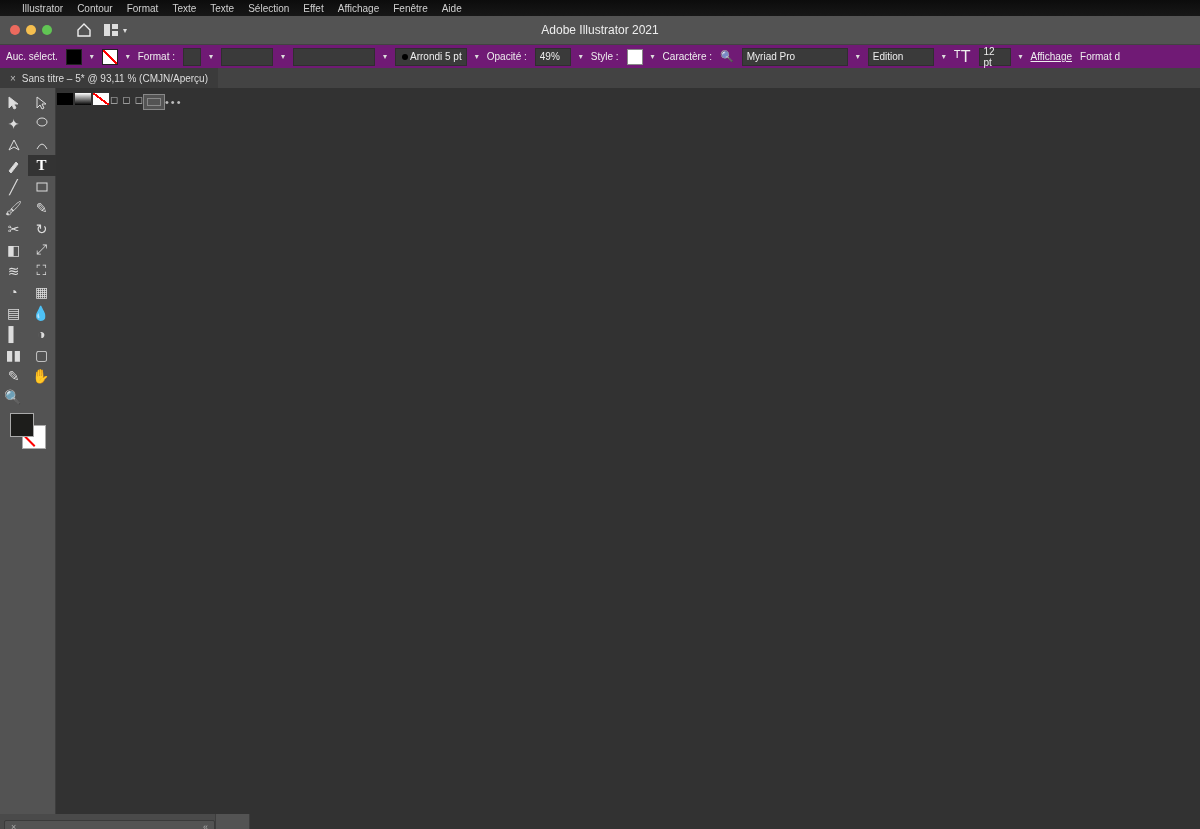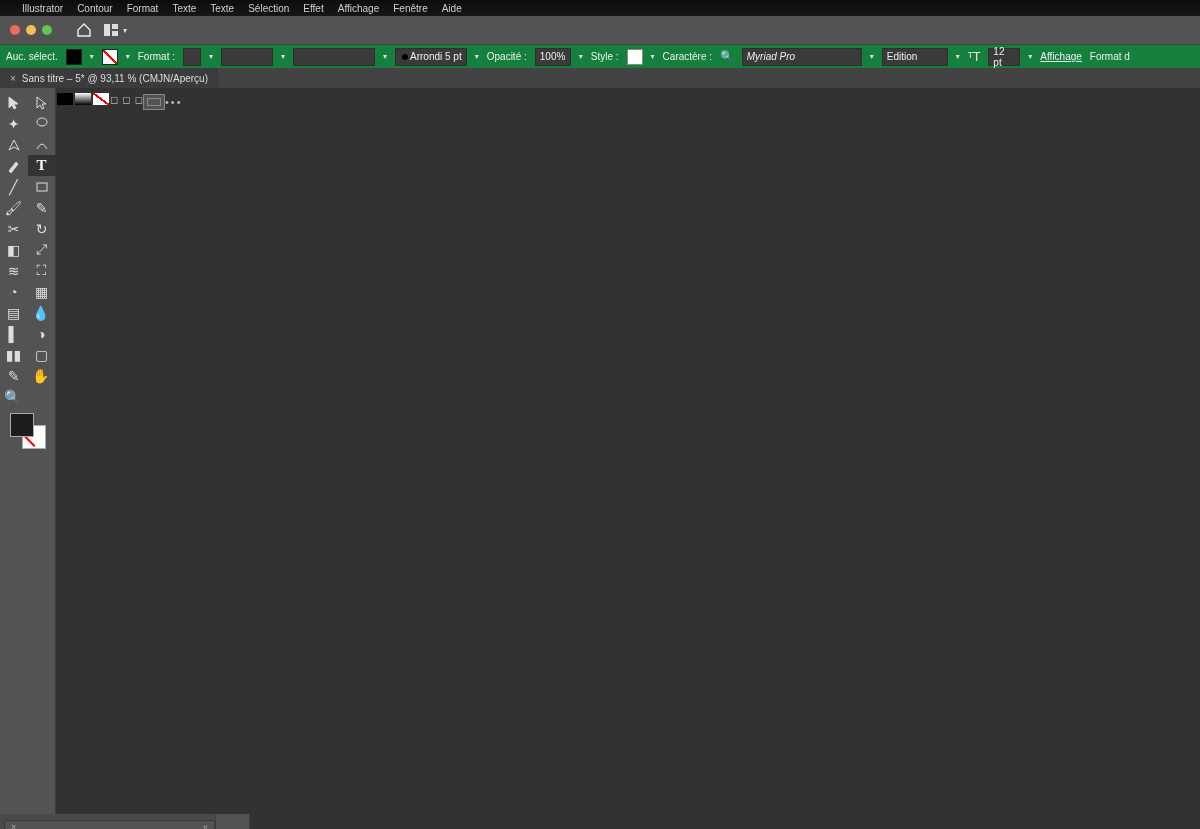--- a/index.html
+++ b/index.html
@@ -13,29 +13,29 @@
   
   .app-chrome { height: 28px; background: #535353; display:flex; align-items:center; position:relative;}
   .traffic { display:flex; gap:6px; padding-left:10px; }
   .dot { width:10px; height:10px; border-radius:50%; }
   .red{background:#ec6a5e;} .yel{background:#f5bf4f;} .grn{background:#61c554;}
   .home-icon{ margin-left:24px; color:#e8e8e8; }
   .arrange-icon{ margin-left:12px; display:flex; align-items:center; gap:3px;}
   .app-title{ position:absolute; left:0; right:0; text-align:center; color:#eee; font-size:12px; pointer-events:none;}
 
   
-  .control-strip{ height:24px; background:#15803d; border-top:1px solid #424242; display:flex; align-items:center; gap:8px; padding:0 6px; font-size:10px; color:#eee;}
+  .control-strip{ height:24px; background:#701a75; border-top:1px solid #424242; display:flex; align-items:center; gap:8px; padding:0 6px; font-size:10px; color:#eee;}
   .cs-swatch{ width:16px; height:16px; border:1px solid #222;}
   .cs-black{background:#000;} .cs-none{ background:linear-gradient(to top right,#fff 0%,#fff 46%,#f00 46%,#f00 54%,#fff 54%,#fff 100%); }
   .cs-empty{ width:82px; background:#3a3a3a; border:1px solid #2f2f2f; height:18px;}
   .cs-dot{ width:6px;height:6px;border-radius:50%;background:#000; margin:0 2px;}
   .cs-field{ background:#3a3a3a; border:1px solid #2f2f2f; height:18px; padding:0 4px; display:flex; align-items:center;}
   .cs-white-sw{ width:16px;height:16px;background:#fff;border:1px solid #888;}
   .cs-label{ white-space:nowrap;}
-  .cs-wide{ width:120px;font-style:italic;}
+  .cs-wide{ width:106px;}
   .caret{ font-size:8px; color:#ddd;}
 
   
   .tab-bar{ height:20px; background:#434343; display:flex; align-items:center;}
   .tab{ background:#3b3b3b; height:20px; display:flex; align-items:center; padding:0 10px; gap:6px; font-size:10px; color:#ddd;}
   .tab .x{ color:#bbb;}
 
   
   .workspace{ display:flex; height: 726px; }
 
@@ -99,20 +99,21 @@
       </svg>
   </div>
   <div class="arrange-icon">
     <svg width="16" height="12">
         <rect x="0" y="0" width="6" height="12" fill="#ddd"></rect>
         <rect x="8" y="0" width="6" height="5" fill="#ddd"></rect>
         <rect x="8" y="7" width="6" height="5" fill="#ddd"></rect>
       </svg>
     <span class="caret">▾</span>
   </div>
+  <div class="app-title">Adobe Illustrator 2021</div>
 </div>
 
 <div class="control-strip">
   <span class="cs-label">Auc. sélect.</span>
   <div class="cs-swatch cs-black"></div>
     <span class="caret">▾</span>
   <div class="cs-swatch cs-none"></div>
     <span class="caret">▾</span>
   <span class="cs-label">Format :</span>
   <div class="cs-field" style="width:18px"></div>
@@ -121,37 +122,37 @@
     <span class="caret">▾</span>
   <div class="cs-empty"></div>
     <span class="caret">▾</span>
   <div class="cs-field">
       <span class="cs-dot"></span>
       <span>Arrondi 5 pt</span>
     </div>
     <span class="caret">▾</span>
   <span class="cs-label">Opacité :</span>
   <div class="cs-field" style="width:36px">
-      <span>100%</span>
+      <span>49%</span>
     </div>
     <span class="caret">▾</span>
   <span class="cs-label">Style :</span>
   <div class="cs-white-sw"></div>
     <span class="caret">▾</span>
   <span class="cs-label" style="">Caractère :</span>
   <span style="font-size:11px">🔍</span>
   <div class="cs-field cs-wide">
       <span>Myriad Pro</span>
     </div>
     <span class="caret">▾</span>
   <div class="cs-field" style="width:66px">
       <span>Edition</span>
     </div>
     <span class="caret">▾</span>
-  <span style="font-size:12px">ᵀT</span>
+  <span style="font-size:16px">ᵀT</span>
   <div class="cs-field" style="width:32px">
       <span>12 pt</span>
     </div>
     <span class="caret">▾</span>
   <span class="cs-label" style="text-decoration:underline">Affichage</span>
   <span class="cs-label">Format d</span>
 </div>
 
 <div class="tab-bar">
   <div class="tab">

